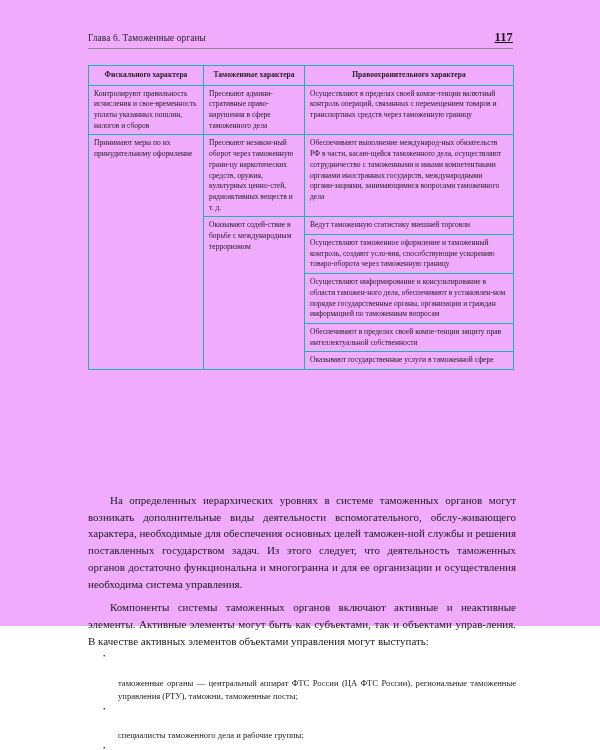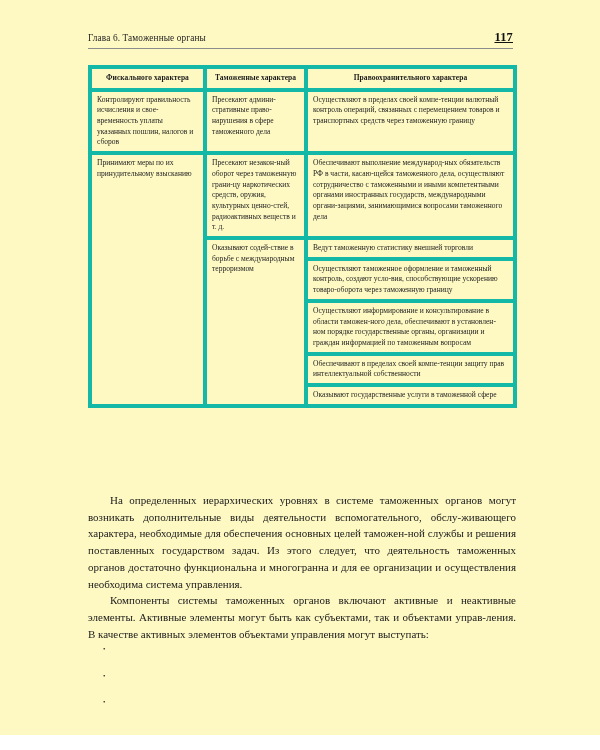--- a/index.html
+++ b/index.html
@@ -11,22 +11,22 @@
     height: 750px;
     background: #ffffff;
     font-family: "Liberation Serif", "DejaVu Serif", serif;
     color: #1a1a1a;
     overflow: hidden;
   }
 
   .page {
     position: relative;
     width: 600px;
-    height: 735px;
-    background: #fef9c3;
+    height: 626px;
+    background: #f0abfc;
     box-sizing: border-box;
   }
 
   
   .running-head {
     position: absolute;
     left: 88px;
     top: 30px;
     width: 425px;
     display: flex;
@@ -53,21 +53,21 @@
   .duties-table {
     position: absolute;
     left: 88px;
     top: 65px;
     width: 425px;
     border-collapse: collapse;
     table-layout: fixed;
   }
   .duties-table td,
   .duties-table th {
-    border: 4px solid #14b8a6;
+    border: 1px solid #14b8a6;
     vertical-align: top;
     padding: 3px 5px 3px 5px;
     font-size: 7.55px;
     line-height: 1.42;
     text-align: left;
     color: #1d1d1d;
   }
   .duties-table th {
     text-align: center;
     font-weight: bold;
@@ -95,21 +95,21 @@
   }
   .para {
     font-size: 11px;
     line-height: 1.52;
     text-align: justify;
     text-indent: 22px;
     margin: 0 0 0 0;
     color: #1b1b1b;
     white-space: pre-line;
   }
-  .para + .para { margin-top: 0px; }
+  .para + .para { margin-top: 7px; }
 
   .bullet-list {
     list-style: none;
     margin: 1px 0 0 0;
     padding: 0;
   }
   .bullet-list li {
     position: relative;
     padding-left: 30px;
     font-size: 8.6px;
@@ -157,21 +157,21 @@
         </td>
         <td>
           <span class="cell-text">Пресекают админи-стративные право-нарушения в сфере таможенного дела</span>
         </td>
         <td>
           <span class="cell-text">Осуществляют в пределах своей компе-тенции валютный контроль операций, связанных с перемещением товаров и транспортных средств через таможенную границу</span>
         </td>
       </tr>
       <tr>
         <td rowspan="6">
-          <span class="cell-text">Принимают меры по их принудительному взысканию</span>
+          <span class="cell-text">Принимают меры по их принудительному оформление</span>
         </td>
         <td>
           <span class="cell-text">Пресекают незакон-ный оборот через таможенную грани-цу наркотических средств, оружия, культурных ценно-стей, радиоактивных веществ и т. д.</span>
         </td>
         <td>
           <span class="cell-text">Обеспечивают выполнение международ-ных обязательств РФ в части, касаю-щейся таможенного дела, осуществляют сотрудничество с таможенными и иными компетентными органами иностранных государств, международными органи-зациями, занимающимися вопросами таможенного дела</span>
         </td>
       </tr>
       <tr>
         <td rowspan="5">
@@ -203,23 +203,25 @@
       </tr>
     </tbody>
   </table>
 
   <div class="body-copy">
     <p class="para">На определенных иерархических уровнях в системе таможенных органов могут возникать дополнительные виды деятельности вспомогательного, обслу-живающего характера, необходимые для обеспечения основных целей таможен-ной службы и решения поставленных государством задач. Из этого следует, что деятельность таможенных органов достаточно функциональна и многогранна и для ее организации и осуществления необходима система управления.</p>
     <p class="para">Компоненты системы таможенных органов включают активные и неактивные элементы. Активные элементы могут быть как субъектами, так и объектами управ-ления. В качестве активных элементов объектами управления могут выступать:</p>
     <ul class="bullet-list">
       <li>
         <span class="bullet-mark">•</span>
+        <span>таможенные органы — центральный аппарат ФТС России (ЦА ФТС России), региональные таможенные управления (РТУ), таможни, таможенные посты;</span>
       </li>
       <li>
         <span class="bullet-mark">•</span>
+        <span>специалисты таможенного дела и рабочие группы;</span>
       </li>
       <li>
         <span class="bullet-mark">•</span>
       </li>
     </ul>
   </div>
 
 </div>
 
 </body></html>

